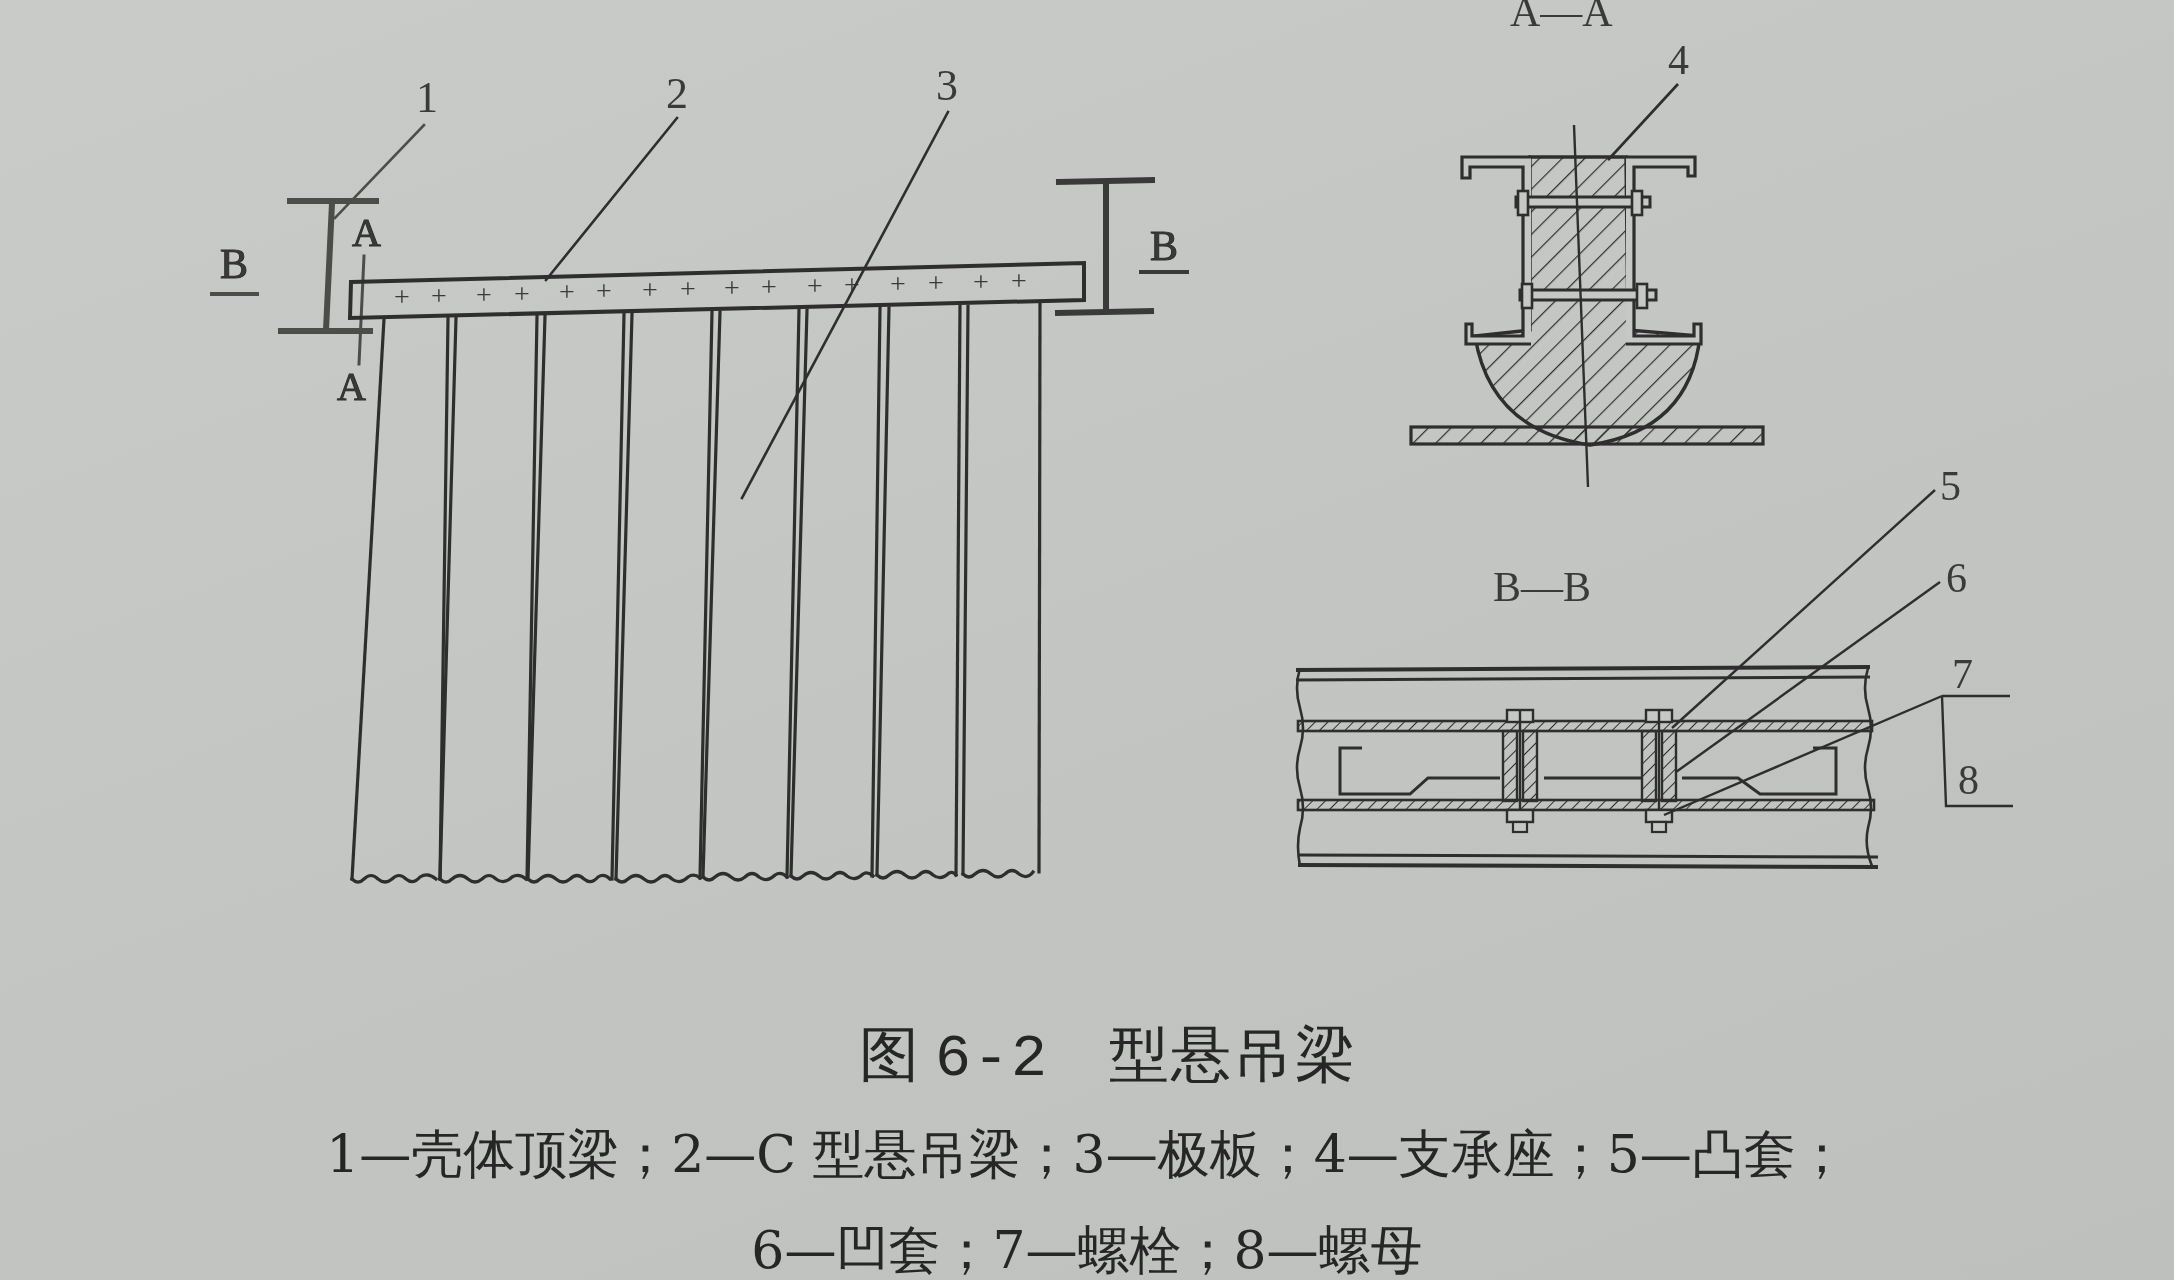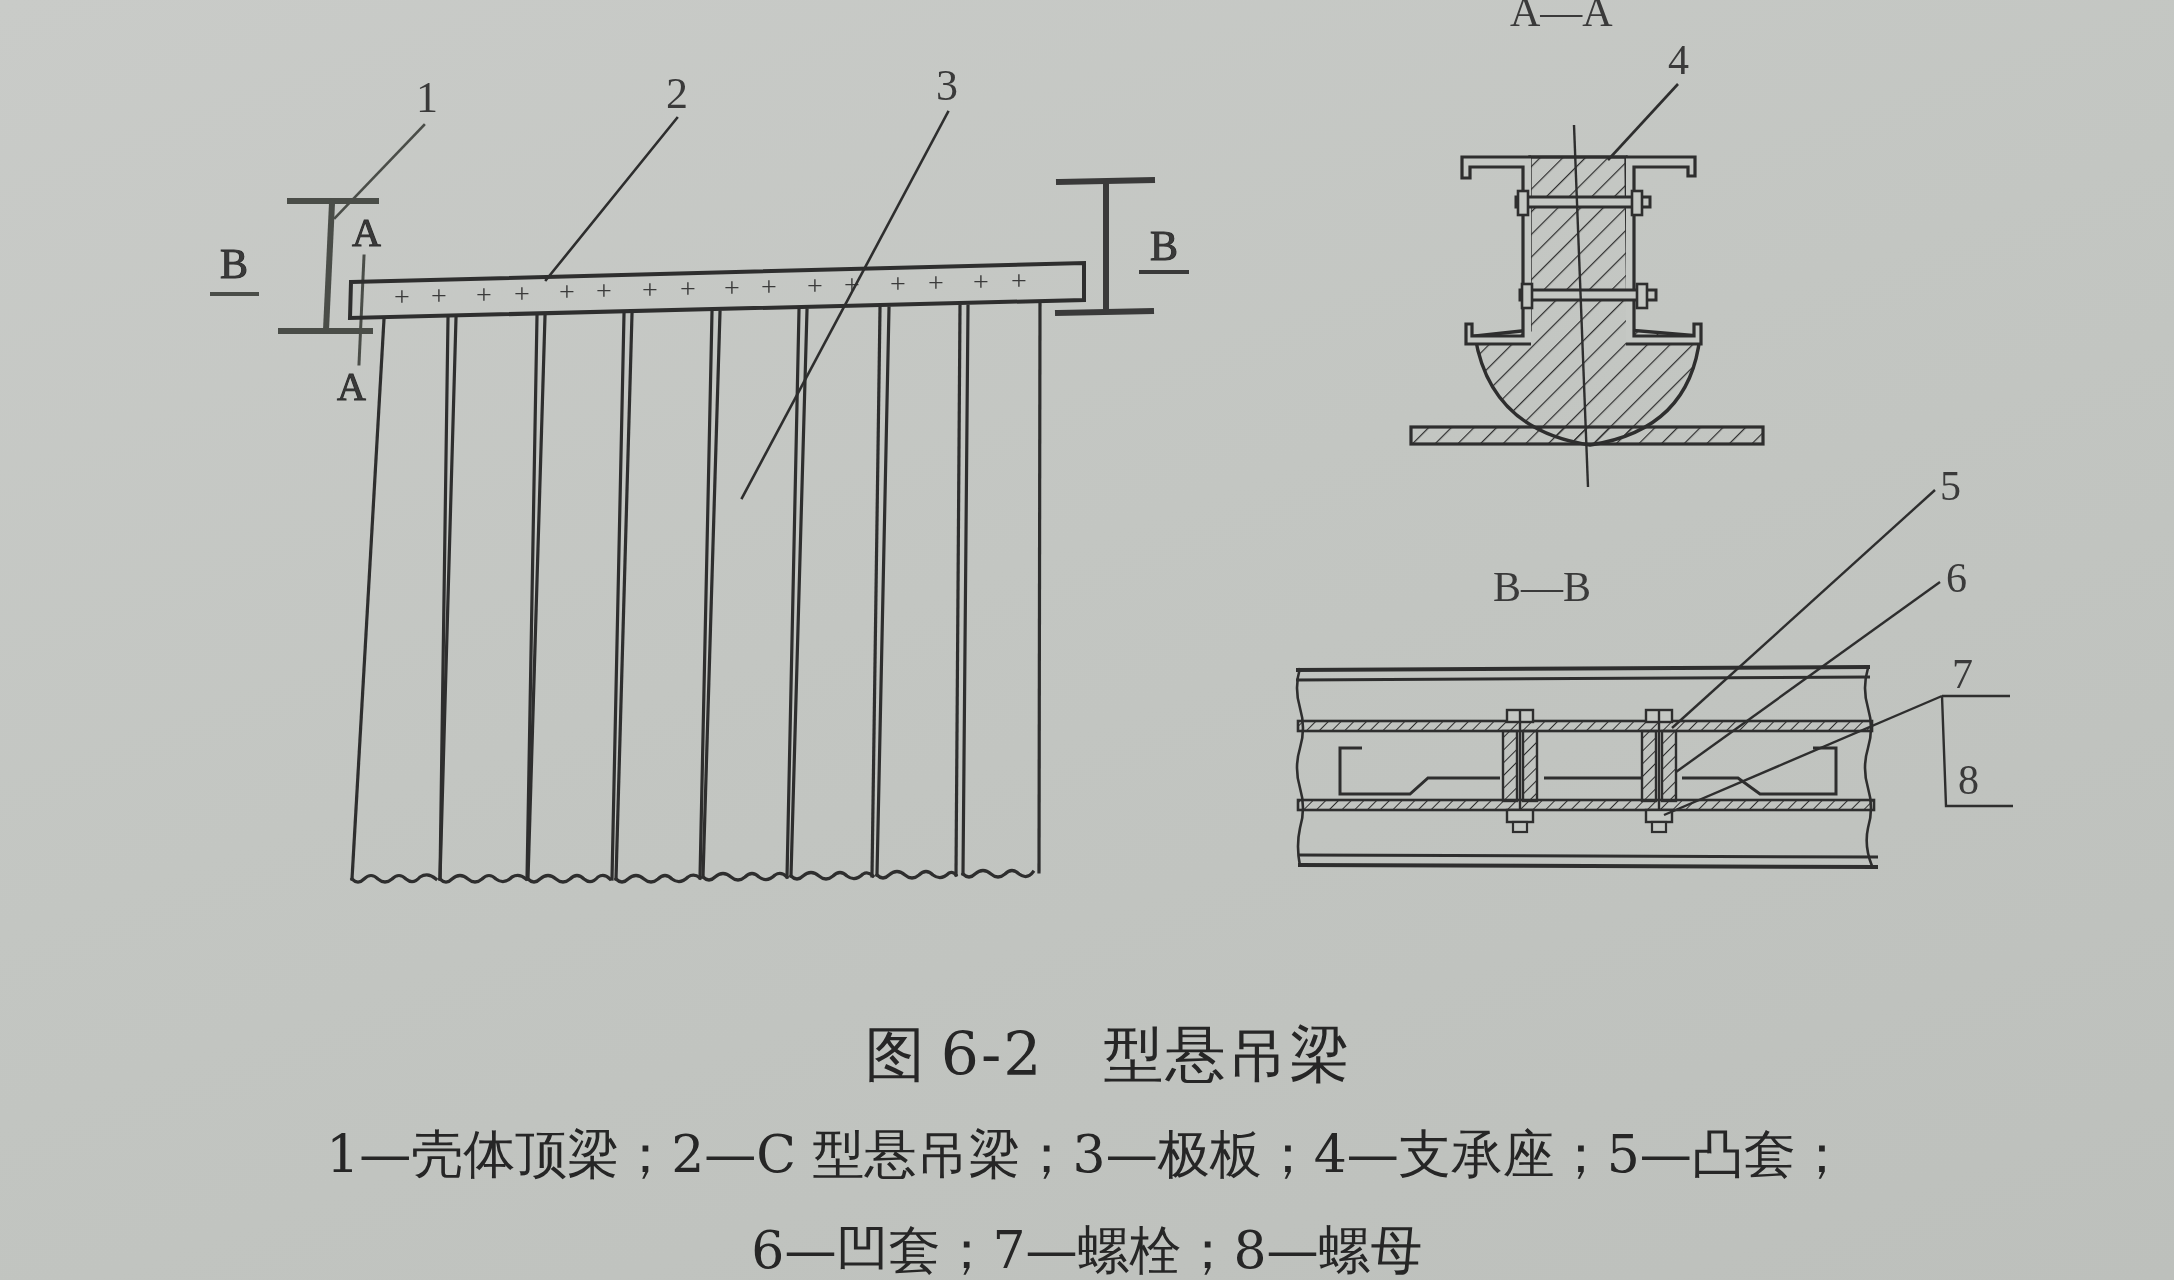--- a/index.html
+++ b/index.html
@@ -12,21 +12,21 @@
   }
   #figure-svg { position:absolute; left:0; top:0; }
   .lbl { font-family:"Liberation Serif", serif; fill:#3a3a3a; }
   .cap {
     position:absolute; left:0; width:2174px; text-align:center;
     font-family:"DejaVu Serif", serif; color:#262626; white-space:pre;
   }
   #caption-title { top:945px; font-size:60px; letter-spacing:2px; }
   #legend-line-1 { top:1120px; font-size:52px; }
   #legend-line-2 { top:1216px; font-size:52px; }
-  #caption-title .num { margin:12px 60px 0 14px; }
+  #caption-title .num { margin:12px 60px 0 14px;font-family:Liberation Mono, monospace; }
 </style>
 </head>
 <body>
 
 <svg id="figure-svg" width="2174" height="1280" viewBox="0 0 2174 1280" xmlns="http://www.w3.org/2000/svg">
   <defs>
     <pattern id="hatch" width="16" height="16" patternUnits="userSpaceOnUse" patternTransform="rotate(45)">
       <line x1="0" y1="0" x2="0" y2="16" stroke="#2e2e2e" stroke-width="2.4"></line>
     </pattern>
     <pattern id="hatch-fine" width="9" height="9" patternUnits="userSpaceOnUse" patternTransform="rotate(45)">

